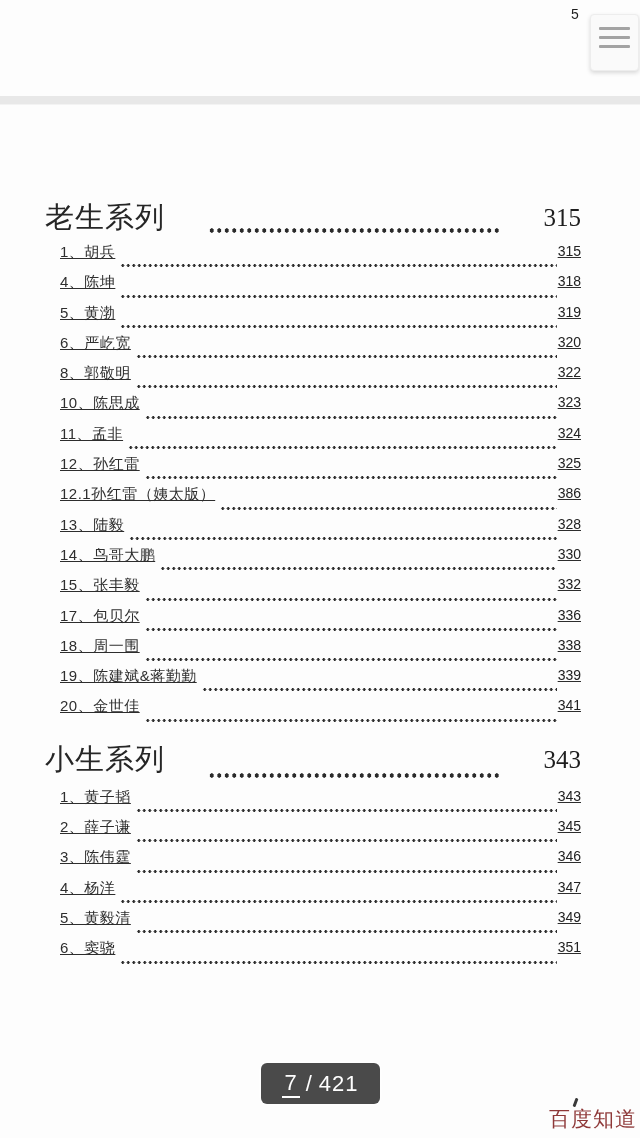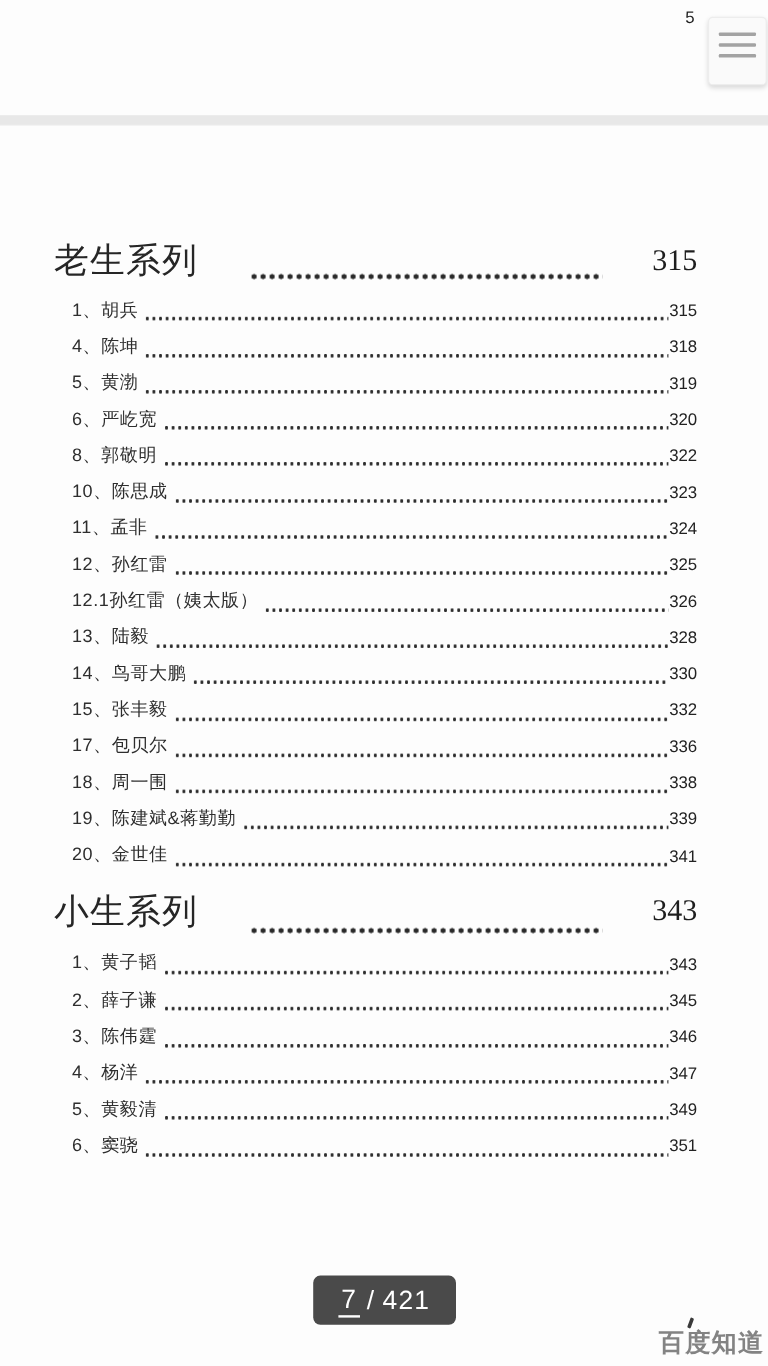--- a/index.html
+++ b/index.html
@@ -45,21 +45,21 @@
   .hdots{
     flex:1;height:5px;align-self:flex-end;margin:0 2px 10px 3px;
     background-image:radial-gradient(circle,#2a2a2a 2px,transparent 2.3px);
     background-size:7.5px 5px;background-repeat:repeat-x;background-position:left center;
   }
   .hp{
     font-family:"Liberation Serif","DejaVu Serif",serif;
     font-size:25px;color:#1e1e1e;white-space:nowrap;
   }
   .toc-row{
-    display:flex;align-items:center;height:30.3px;padding-left:15px;cursor:pointer;
+    display:flex;align-items:flex-start;height:30.3px;padding-left:15px;cursor:pointer;text-decoration:underline;
   }
   .rt{
     font-size:15px;color:#2e2e2e;white-space:nowrap;letter-spacing:.5px;
   }
   .rdots{
     flex:1;height:3px;align-self:flex-end;margin:0 1px 6px 5px;
     background-image:radial-gradient(circle,#2e2e2e 1.3px,transparent 1.55px);
     background-size:5.5px 3px;background-repeat:repeat-x;background-position:left center;
   }
   .rp{
@@ -75,22 +75,22 @@
     cursor:pointer;
   }
   .page-indicator .cur{
     border-bottom:2px solid #fff;padding:0 2px;margin-right:4px;
   }
   .page-indicator .sep{margin:0 2px;}
   .page-indicator .tot{margin-left:4px;}
   
   .watermark{
     position:absolute;right:3px;bottom:5px;
-    font-size:21px;font-weight:bold;letter-spacing:1px;
-    color:#737373;opacity:.88;text-align:center;
+    font-size:21px;font-weight:normal;letter-spacing:1px;
+    color:#7f1d1d;opacity:.88;text-align:center;
   }
   .watermark-tick{
     position:absolute;right:63px;bottom:31px;width:3px;height:9px;
     background:#3a3a3a;transform:rotate(20deg);border-radius:1px;
   }
 </style>
 </head>
 <body>
 
 <div class="corner-num">5</div>
@@ -145,21 +145,21 @@
       <span class="rp">324</span>
     </div>
     <div class="toc-row">
       <span class="rt">12、孙红雷</span>
       <span class="rdots"></span>
       <span class="rp">325</span>
     </div>
     <div class="toc-row">
       <span class="rt">12.1孙红雷（姨太版）</span>
       <span class="rdots"></span>
-      <span class="rp">326</span>
+      <span class="rp">386</span>
     </div>
     <div class="toc-row">
       <span class="rt">13、陆毅</span>
       <span class="rdots"></span>
       <span class="rp">328</span>
     </div>
     <div class="toc-row">
       <span class="rt">14、鸟哥大鹏</span>
       <span class="rdots"></span>
       <span class="rp">330</span>

